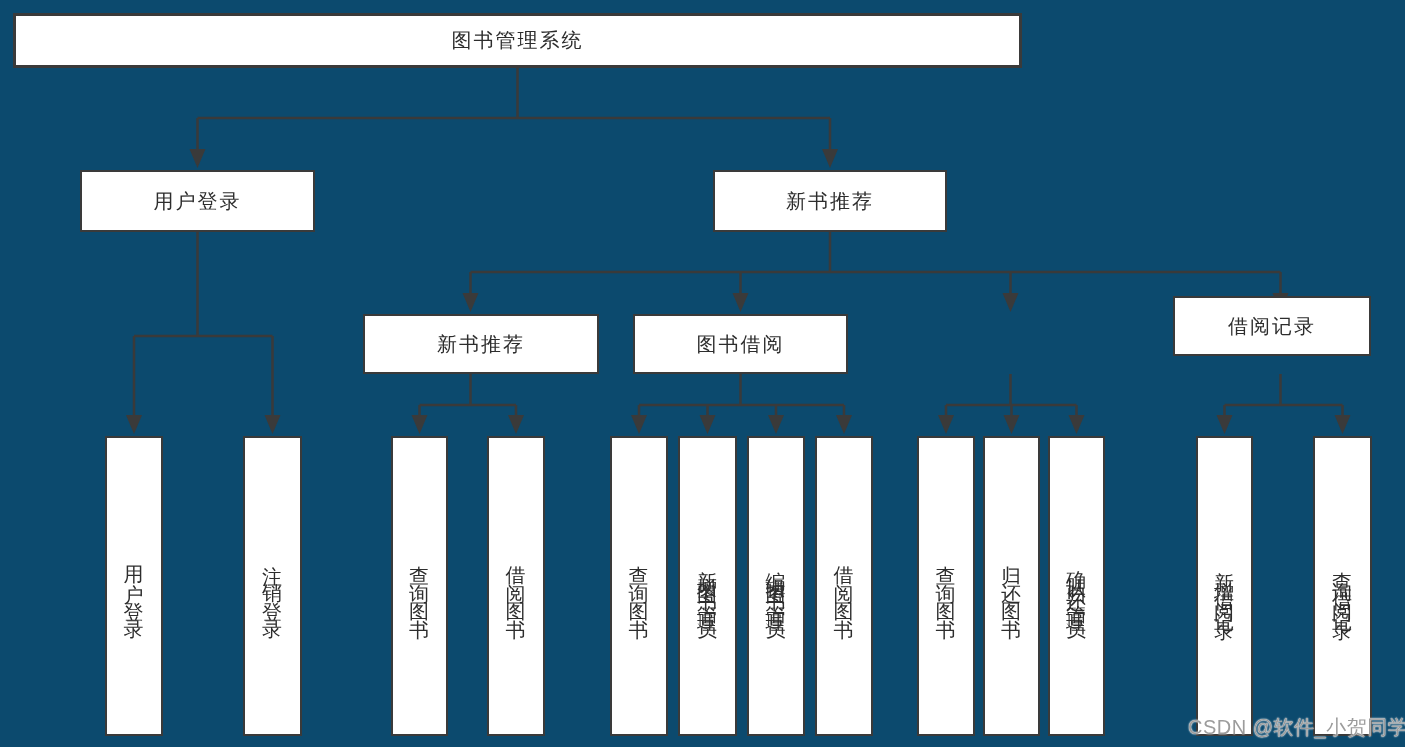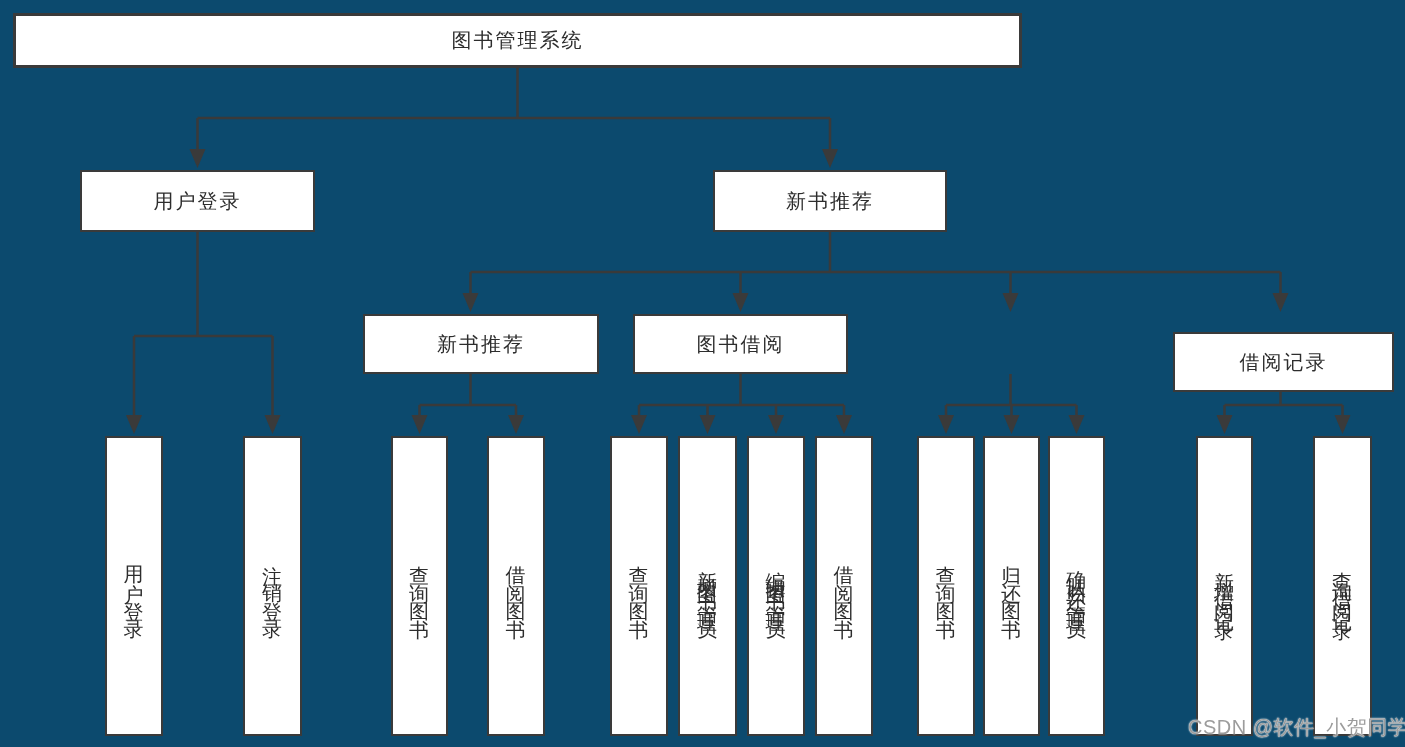--- a/index.html
+++ b/index.html
@@ -90,21 +90,21 @@
   <div class="box" style="left:713px;top:170px;width:234px;height:62px;">
     <span class="h-label">新书推荐</span>
   </div>
 
   <div class="box" style="left:363px;top:314px;width:236px;height:60px;">
     <span class="h-label">新书推荐</span>
   </div>
   <div class="box" style="left:633px;top:314px;width:215px;height:60px;">
     <span class="h-label">图书借阅</span>
   </div>
-  <div class="box" style="left:1173px;top:332px;width:221px;height:60px;">
+  <div class="box" style="left:1173px;top:296px;width:198px;height:60px;">
     <span class="h-label">借阅记录</span>
   </div>
 
   <div class="box leaf" style="left:105px;top:436px;width:58px;height:300px;">
     <span class="v-label ls-wide">用户登录</span>
   </div>
   <div class="box leaf" style="left:243px;top:436px;width:59px;height:300px;">
     <span class="v-label ls-wide">注销登录</span>
   </div>
 

